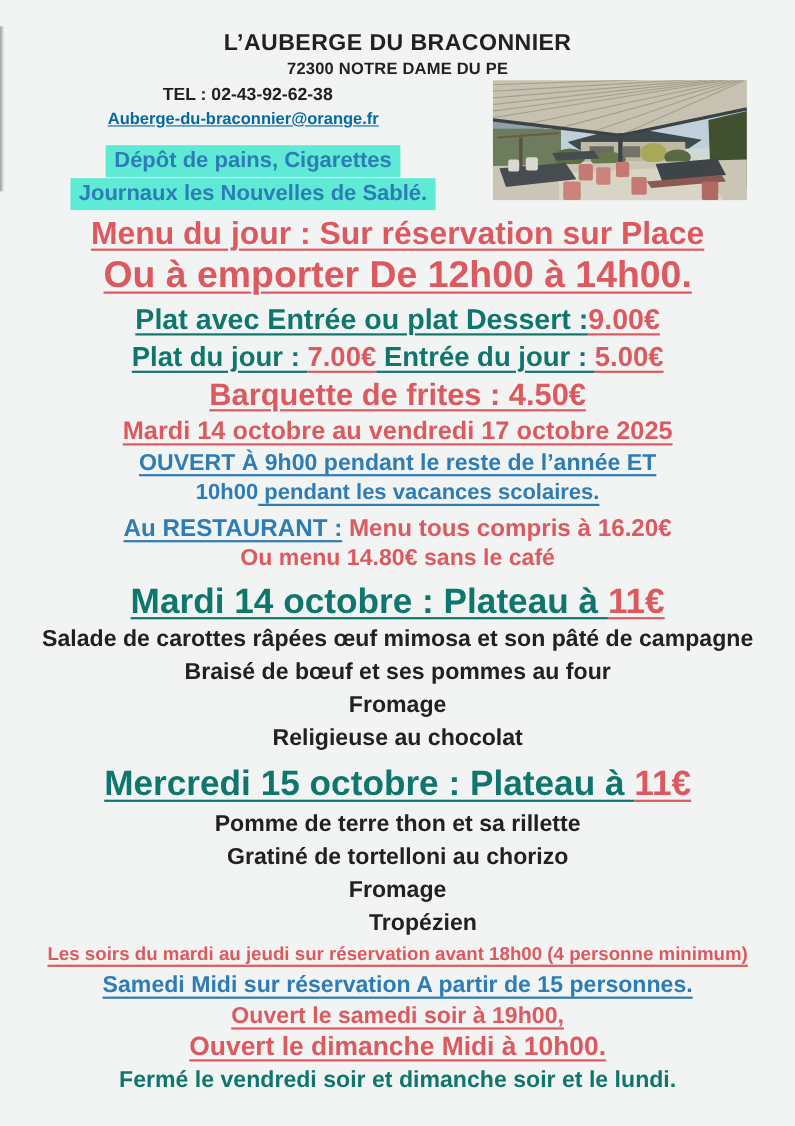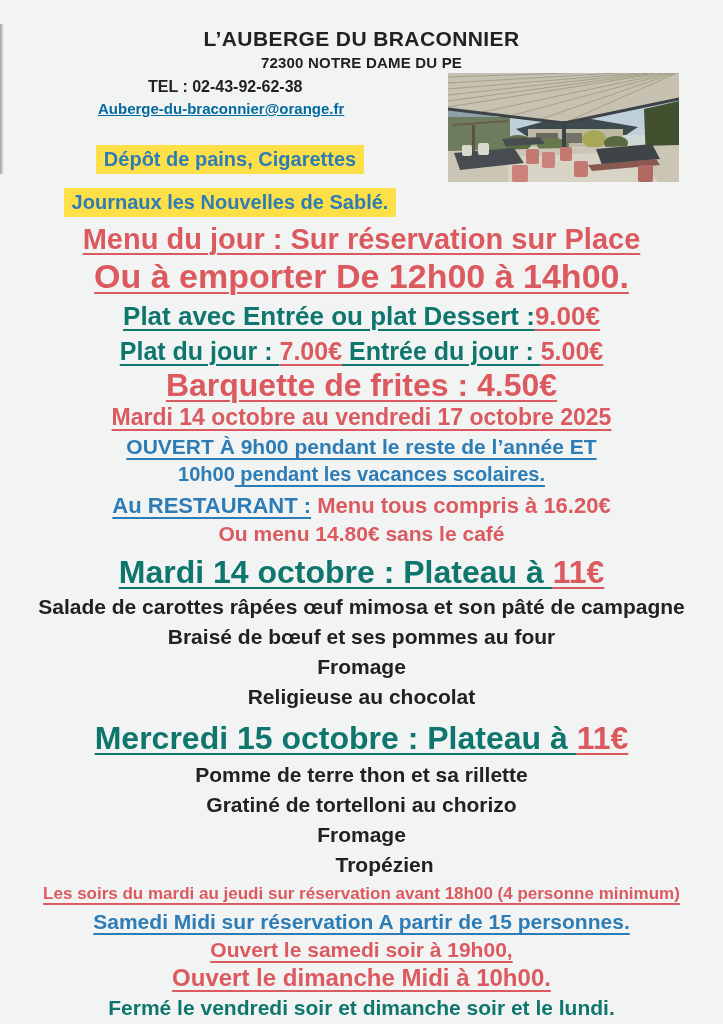--- a/index.html
+++ b/index.html
@@ -17,33 +17,33 @@
 
   .photo { position:absolute; left:448px; top:73px; width:231px; height:109px; }
 
   .name { font-size:21px; line-height:25px; letter-spacing:.4px; }
   .addr { font-size:15px; line-height:19px; margin-top:2px; letter-spacing:.2px; }
   .tel  { font-size:16px; line-height:21px; margin:4px 0 0 148px; text-align:left; }
   .email{ display:block; width:max-content; font-size:15px; line-height:20px; margin:2px 0 0 98px;
           text-align:left; color:#0369a1; text-decoration:underline; cursor:pointer; }
 
   .hl-wrap { width:460px; margin-top:12px; line-height:0; }
-  .hl { display:inline-block; background:#fde047; color:#2e7cb5;
-        font-size:20px; line-height:25px; padding:2px 8px; margin-top:14px; }
+  .hl { display:inline-block; background:#5eead4; color:#2e7cb5;
+        font-size:20px; line-height:25px; padding:2px 8px; margin-top:1px; }
 
   .red  { color:#dc5a5f; }
   .blue { color:#2e7cb5; }
   .ink  { color:#0f766e; }
   .u { text-decoration:underline; text-decoration-thickness:2px; text-underline-offset:4px; }
 
   .menu1 { font-size:29px; line-height:33px; margin-top:6px; }
   .menu2 { font-size:34px; line-height:33px; margin-top:4px; }
   .plat1 { font-size:26px; line-height:30px; margin-top:8px; }
   .plat2 { font-size:25px; line-height:29px; margin-top:6px; }
-  .frites{ font-size:32px; line-height:28px; margin-top:5px; }
+  .frites{ font-size:28px; line-height:28px; margin-top:5px; }
   .dates { font-size:23px; line-height:26px; margin-top:5px; }
   .ouvert1{ font-size:21px; line-height:24px; margin-top:5px; }
   .ouvert2{ font-size:20px; line-height:23px; margin-top:4px; }
   .resto { font-size:22px; line-height:25px; margin-top:7px; }
   .resto2{ font-size:21px; line-height:24px; margin-top:4px; }
 
   .day-title { font-size:32px; line-height:36px; margin-top:8px; }
   .day-title.second { margin-top:10px; }
   .item { font-size:21px; line-height:26px; margin:4px auto 0; max-width:648px; }
   .item.first2 { margin-top:6px; }

